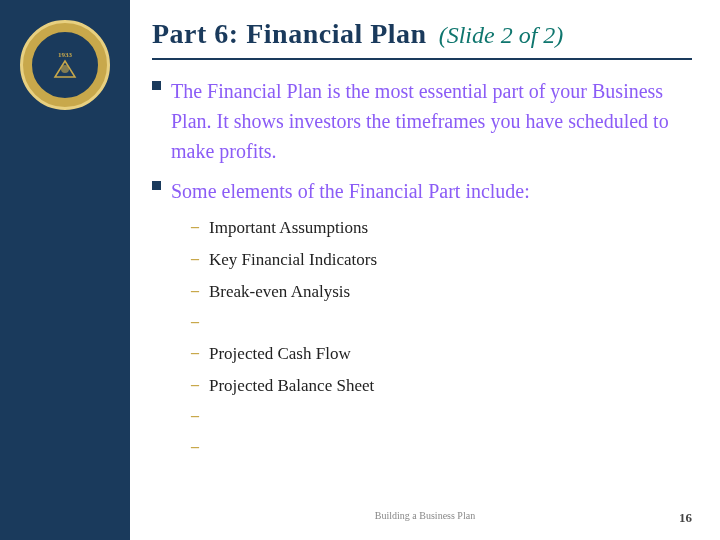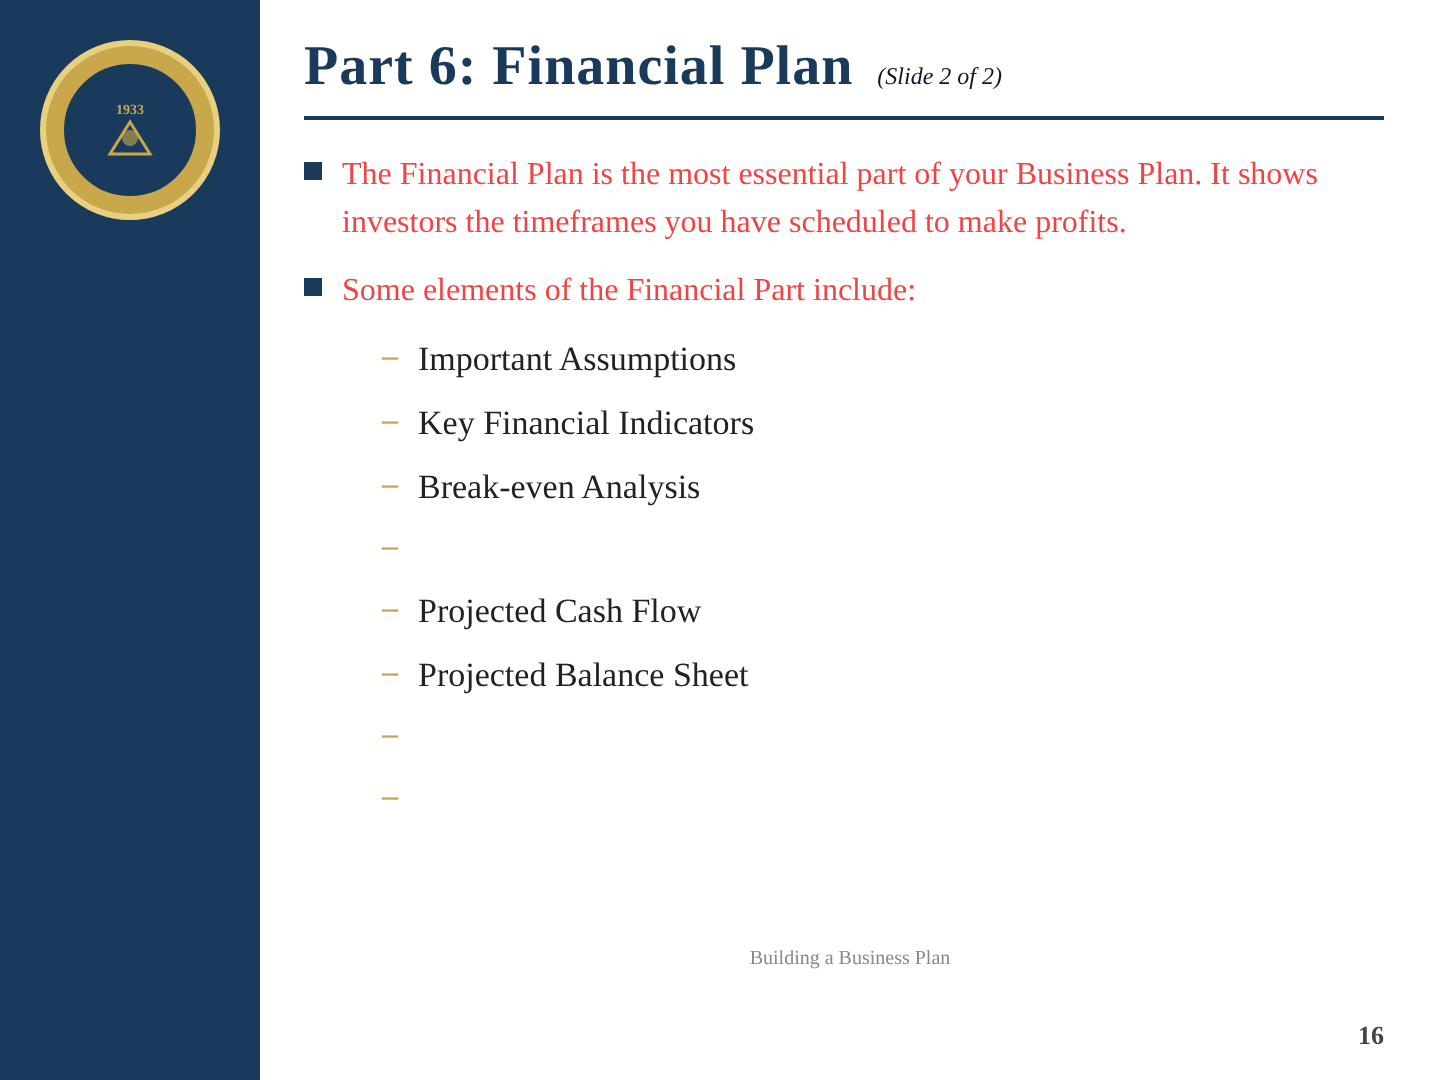--- a/index.html
+++ b/index.html
@@ -95,22 +95,22 @@
     }
 
     .slide-title {
       font-size: 28px;
       font-weight: bold;
       color: #1a3a5c;
       letter-spacing: 0.5px;
     }
 
     .slide-subtitle {
-      font-size: 12px;
-      color: #0f172a;
+      font-size: 24px;
+      color: #0f766e;
       font-style: italic;
     }
 
     
     .body-content {
       margin-top: 16px;
     }
 
     .bullet-item {
       display: flex;
@@ -121,22 +121,22 @@
 
     .bullet-square {
       width: 9px;
       height: 9px;
       background: #1a3a5c;
       flex-shrink: 0;
       margin-top: 5px;
     }
 
     .bullet-text {
-      font-size: 16px;
-      color: #ef4444;
+      font-size: 20px;
+      color: #8b5cf6;
       line-height: 1.5;
     }
 
     .sub-list {
       margin-top: 10px;
       margin-left: 20px;
     }
 
     .sub-item {
       display: flex;
@@ -173,21 +173,20 @@
 
     .footer-text {
       font-size: 10px;
       color: #888888;
     }
 
     .page-number {
       font-size: 13px;
       color: #444444;
       font-weight: bold;
-      margin-top: 36px;
     }
   </style>
 </head>
 <body>
 
 <div class="slide-container">
 
   <div class="sidebar-strip">
     <div class="seal-area">
       <div class="seal-circle">

